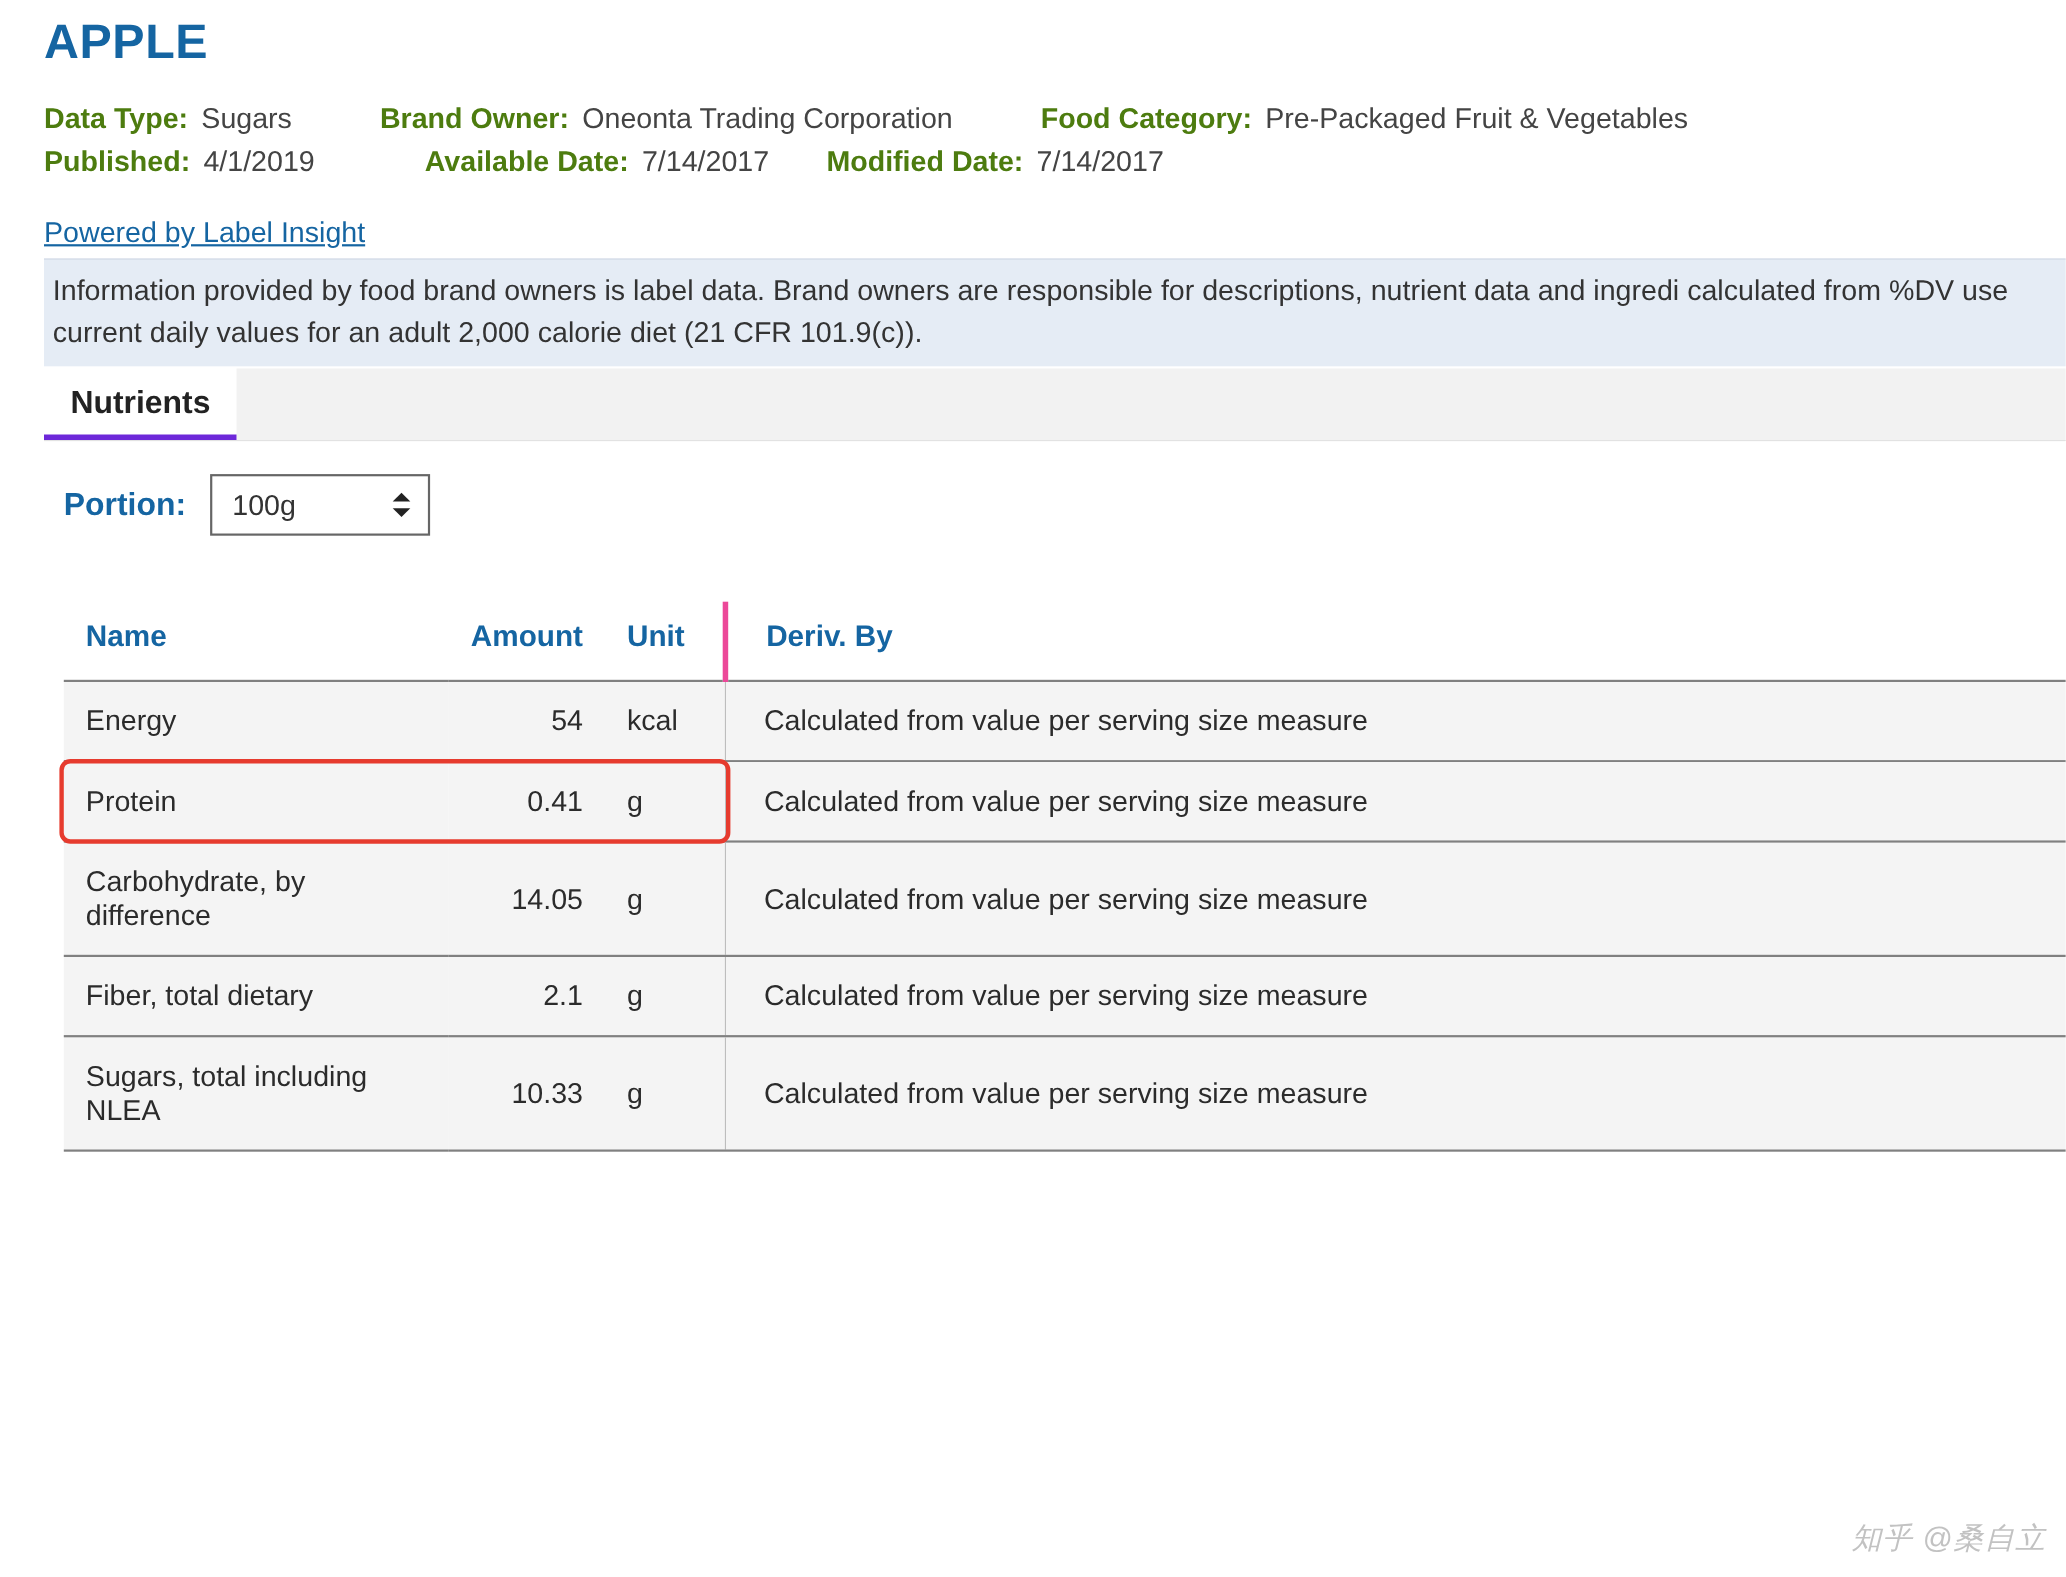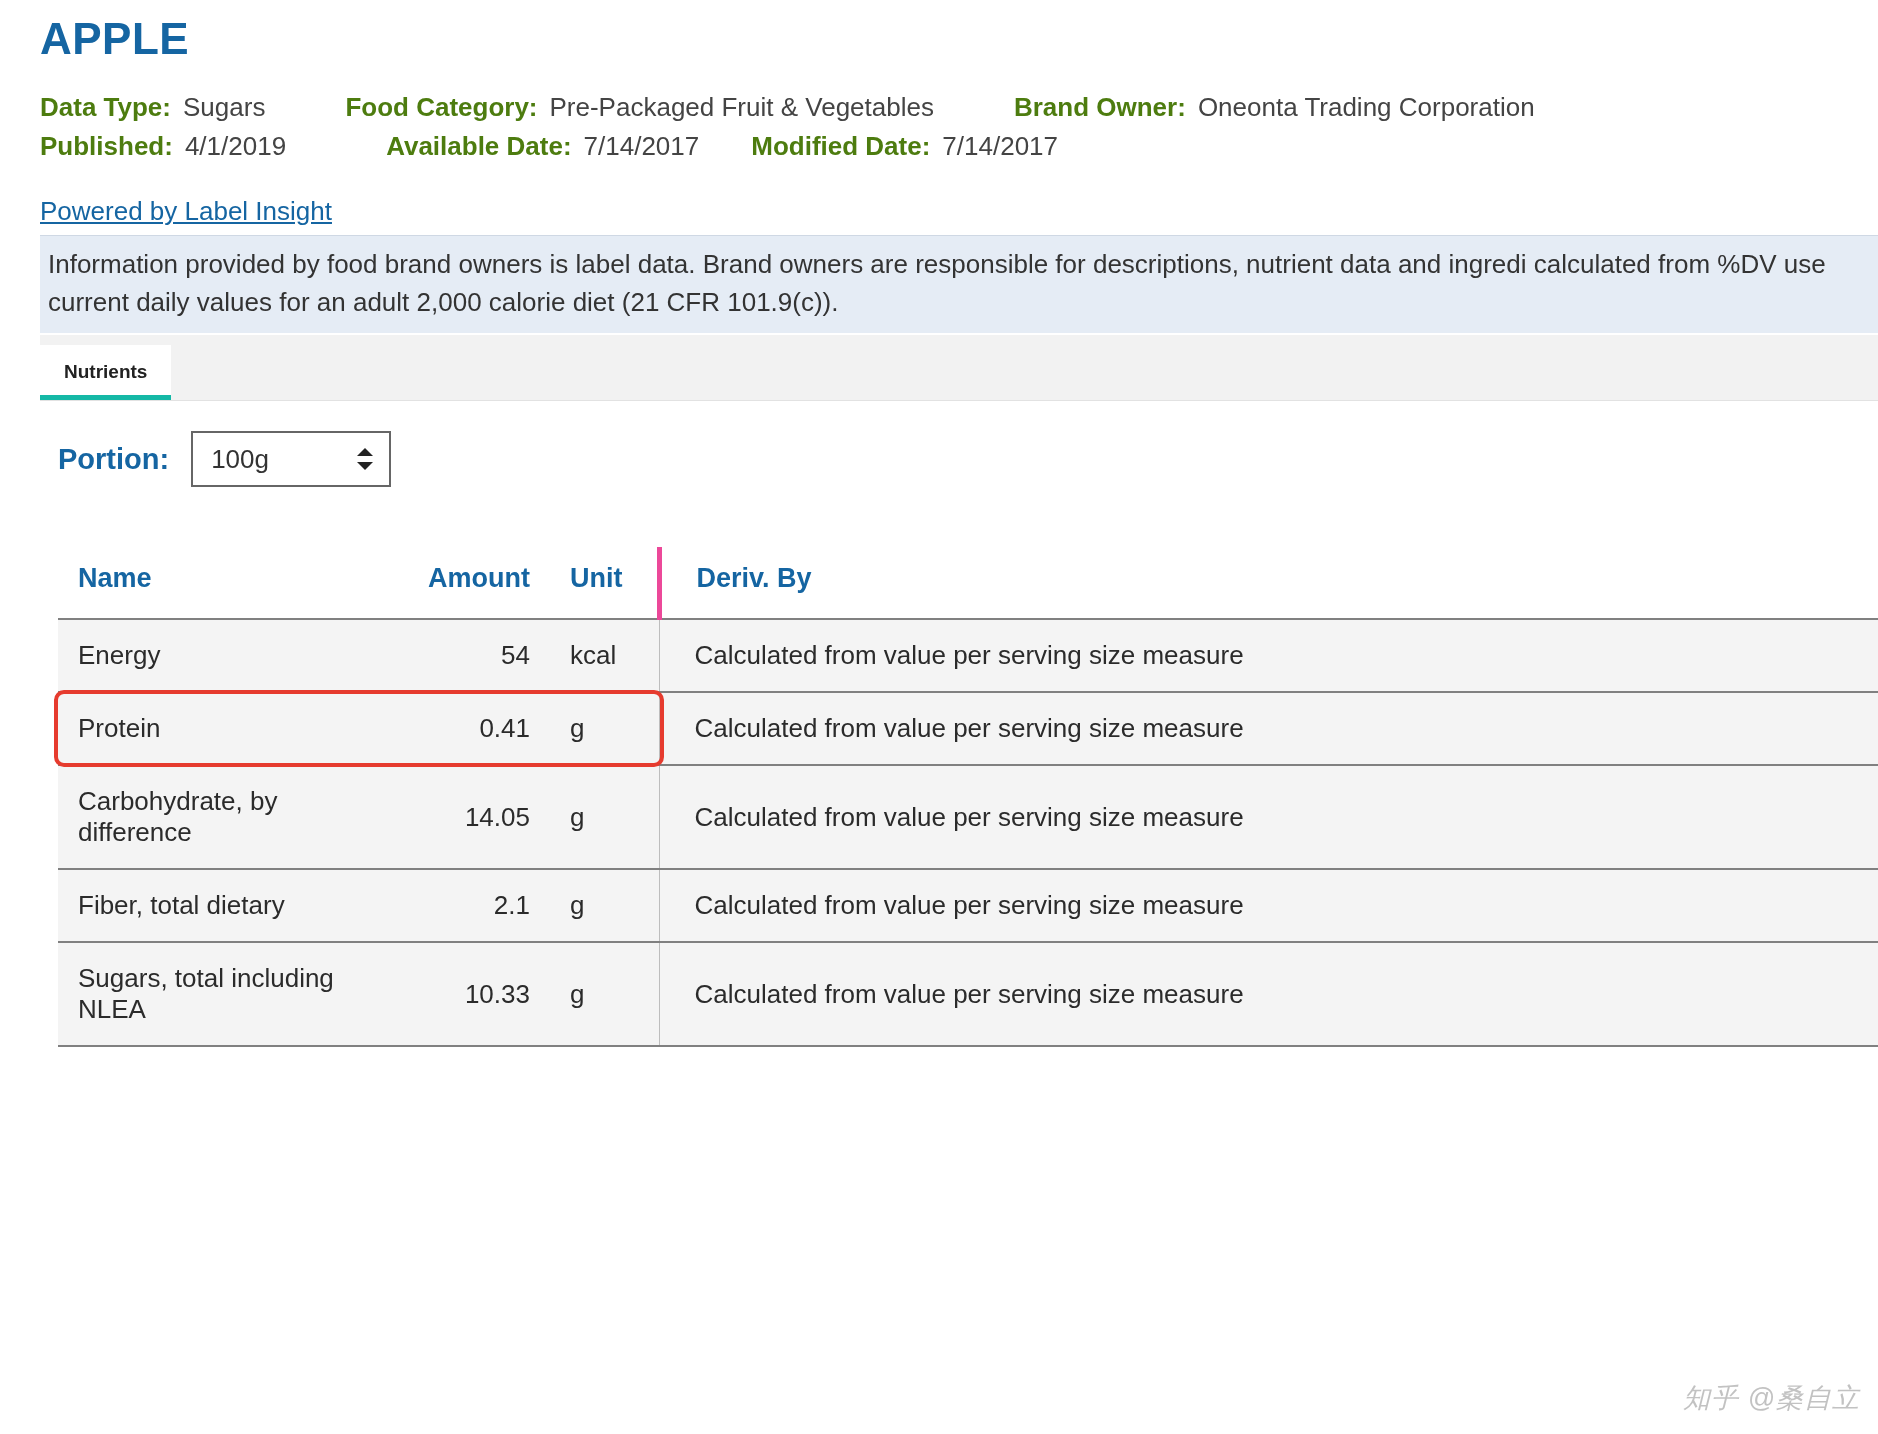--- a/index.html
+++ b/index.html
@@ -51,24 +51,24 @@
     align-items: flex-end;
     background: #f2f2f2;
     border-bottom: 1px solid #e2e2e2;
     height: 66px;
     margin-top: 2px;
     padding-left: 0;
   }
   .tab {
     background: #fff;
     padding: 16px 24px 12px 24px;
-    font-size: 19px;
+    font-size: 29px;
     font-weight: 700;
     color: #222;
-    border-bottom: 5px solid #14b8a6;
+    border-bottom: 5px solid #6d28d9;
     margin-right: 4px;
     cursor: pointer;
   }
   .portion-row { display: flex; align-items: center; gap: 22px; padding: 30px 0 0 18px; }
   .portion-label { color: #1565a2; font-weight: 700; font-size: 29px; }
   .portion-select {
     border: 2px solid #666;
     height: 56px;
     min-width: 200px;
     display: inline-flex;
@@ -142,26 +142,26 @@
 <div class="page">
   <h1 class="title">APPLE</h1>
 
   <div class="meta-rows">
     <div class="meta-row">
       <span class="pair">
         <span class="label">Data Type:</span>
         <span class="value">Sugars</span>
       </span>
       <span class="pair" style="margin-left:38px;">
+        <span class="label">Brand Owner:</span>
+        <span class="value">Oneonta Trading Corporation</span>
+      </span>
+      <span class="pair" style="margin-left:38px;">
         <span class="label">Food Category:</span>
         <span class="value">Pre-Packaged Fruit &amp; Vegetables</span>
-      </span>
-      <span class="pair" style="margin-left:38px;">
-        <span class="label">Brand Owner:</span>
-        <span class="value">Oneonta Trading Corporation</span>
       </span>
     </div>
     <div class="meta-row">
       <span class="pair">
         <span class="label">Published:</span>
         <span class="value">4/1/2019</span>
       </span>
       <span class="pair" style="margin-left:58px;">
         <span class="label">Available Date:</span>
         <span class="value">7/14/2017</span>

